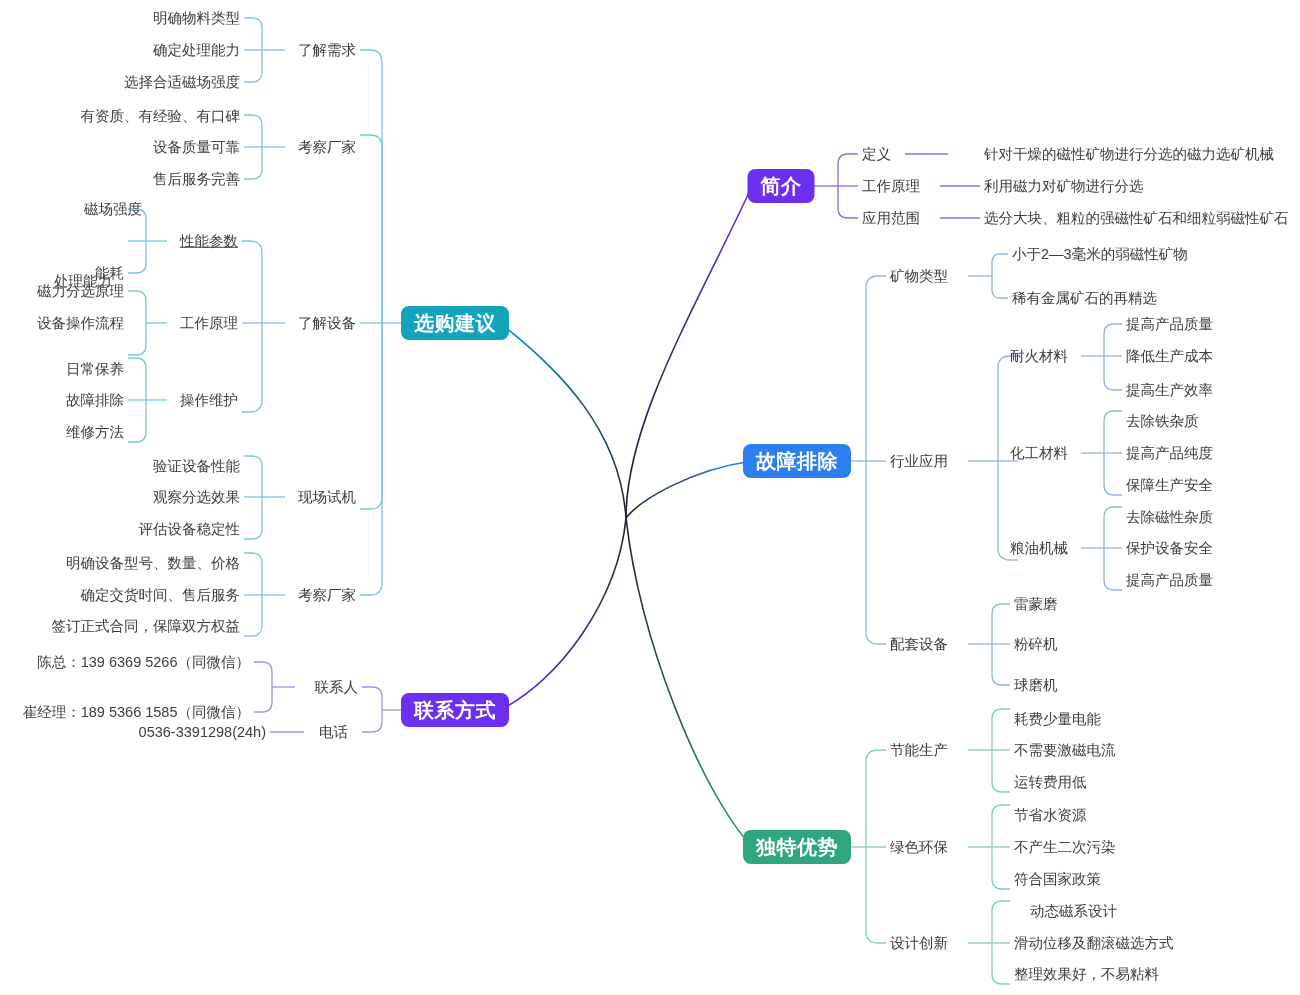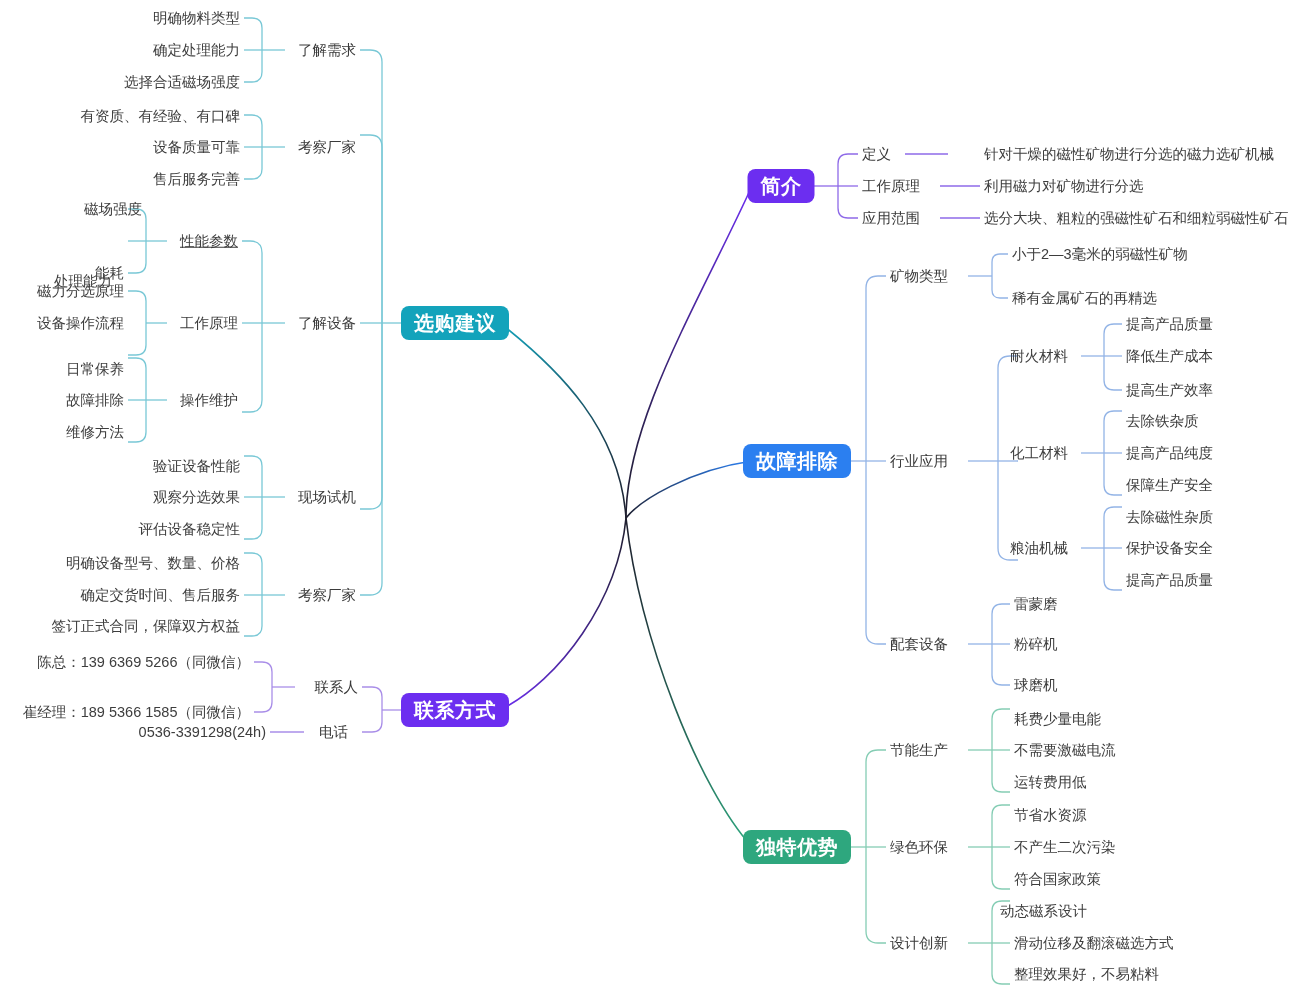--- a/index.html
+++ b/index.html
@@ -245,21 +245,21 @@
   <div class="node t3 lalign" style="left:1014px;top:719px;">耗费少量电能</div>
   <div class="node t3 lalign" style="left:1014px;top:750px;">不需要激磁电流</div>
   <div class="node t3 lalign" style="left:1014px;top:782px;">运转费用低</div>
 
   <div class="node t2 lalign" style="left:890px;top:847px;">绿色环保</div>
   <div class="node t3 lalign" style="left:1014px;top:815px;">节省水资源</div>
   <div class="node t3 lalign" style="left:1014px;top:847px;">不产生二次污染</div>
   <div class="node t3 lalign" style="left:1014px;top:879px;">符合国家政策</div>
 
   <div class="node t2 lalign" style="left:890px;top:943px;">设计创新</div>
-  <div class="node t3 lalign" style="left:1000px;top:911px;">动态磁系设计</div>
+  <div class="node t3 lalign" style="left:1030px;top:911px;">动态磁系设计</div>
   <div class="node t3 lalign" style="left:1014px;top:943px;">滑动位移及翻滚磁选方式</div>
   <div class="node t3 lalign" style="left:1014px;top:974px;">整理效果好，不易粘料</div>
 
   <div class="node pill teal calign" style="left:455px;top:323px;">选购建议</div>
 
   <div class="node t2 ralign" style="left:356px;top:50px;">了解需求</div>
   <div class="node t3 ralign" style="left:240px;top:18px;">明确物料类型</div>
   <div class="node t3 ralign" style="left:240px;top:50px;">确定处理能力</div>
   <div class="node t3 ralign" style="left:240px;top:82px;">选择合适磁场强度</div>
 

